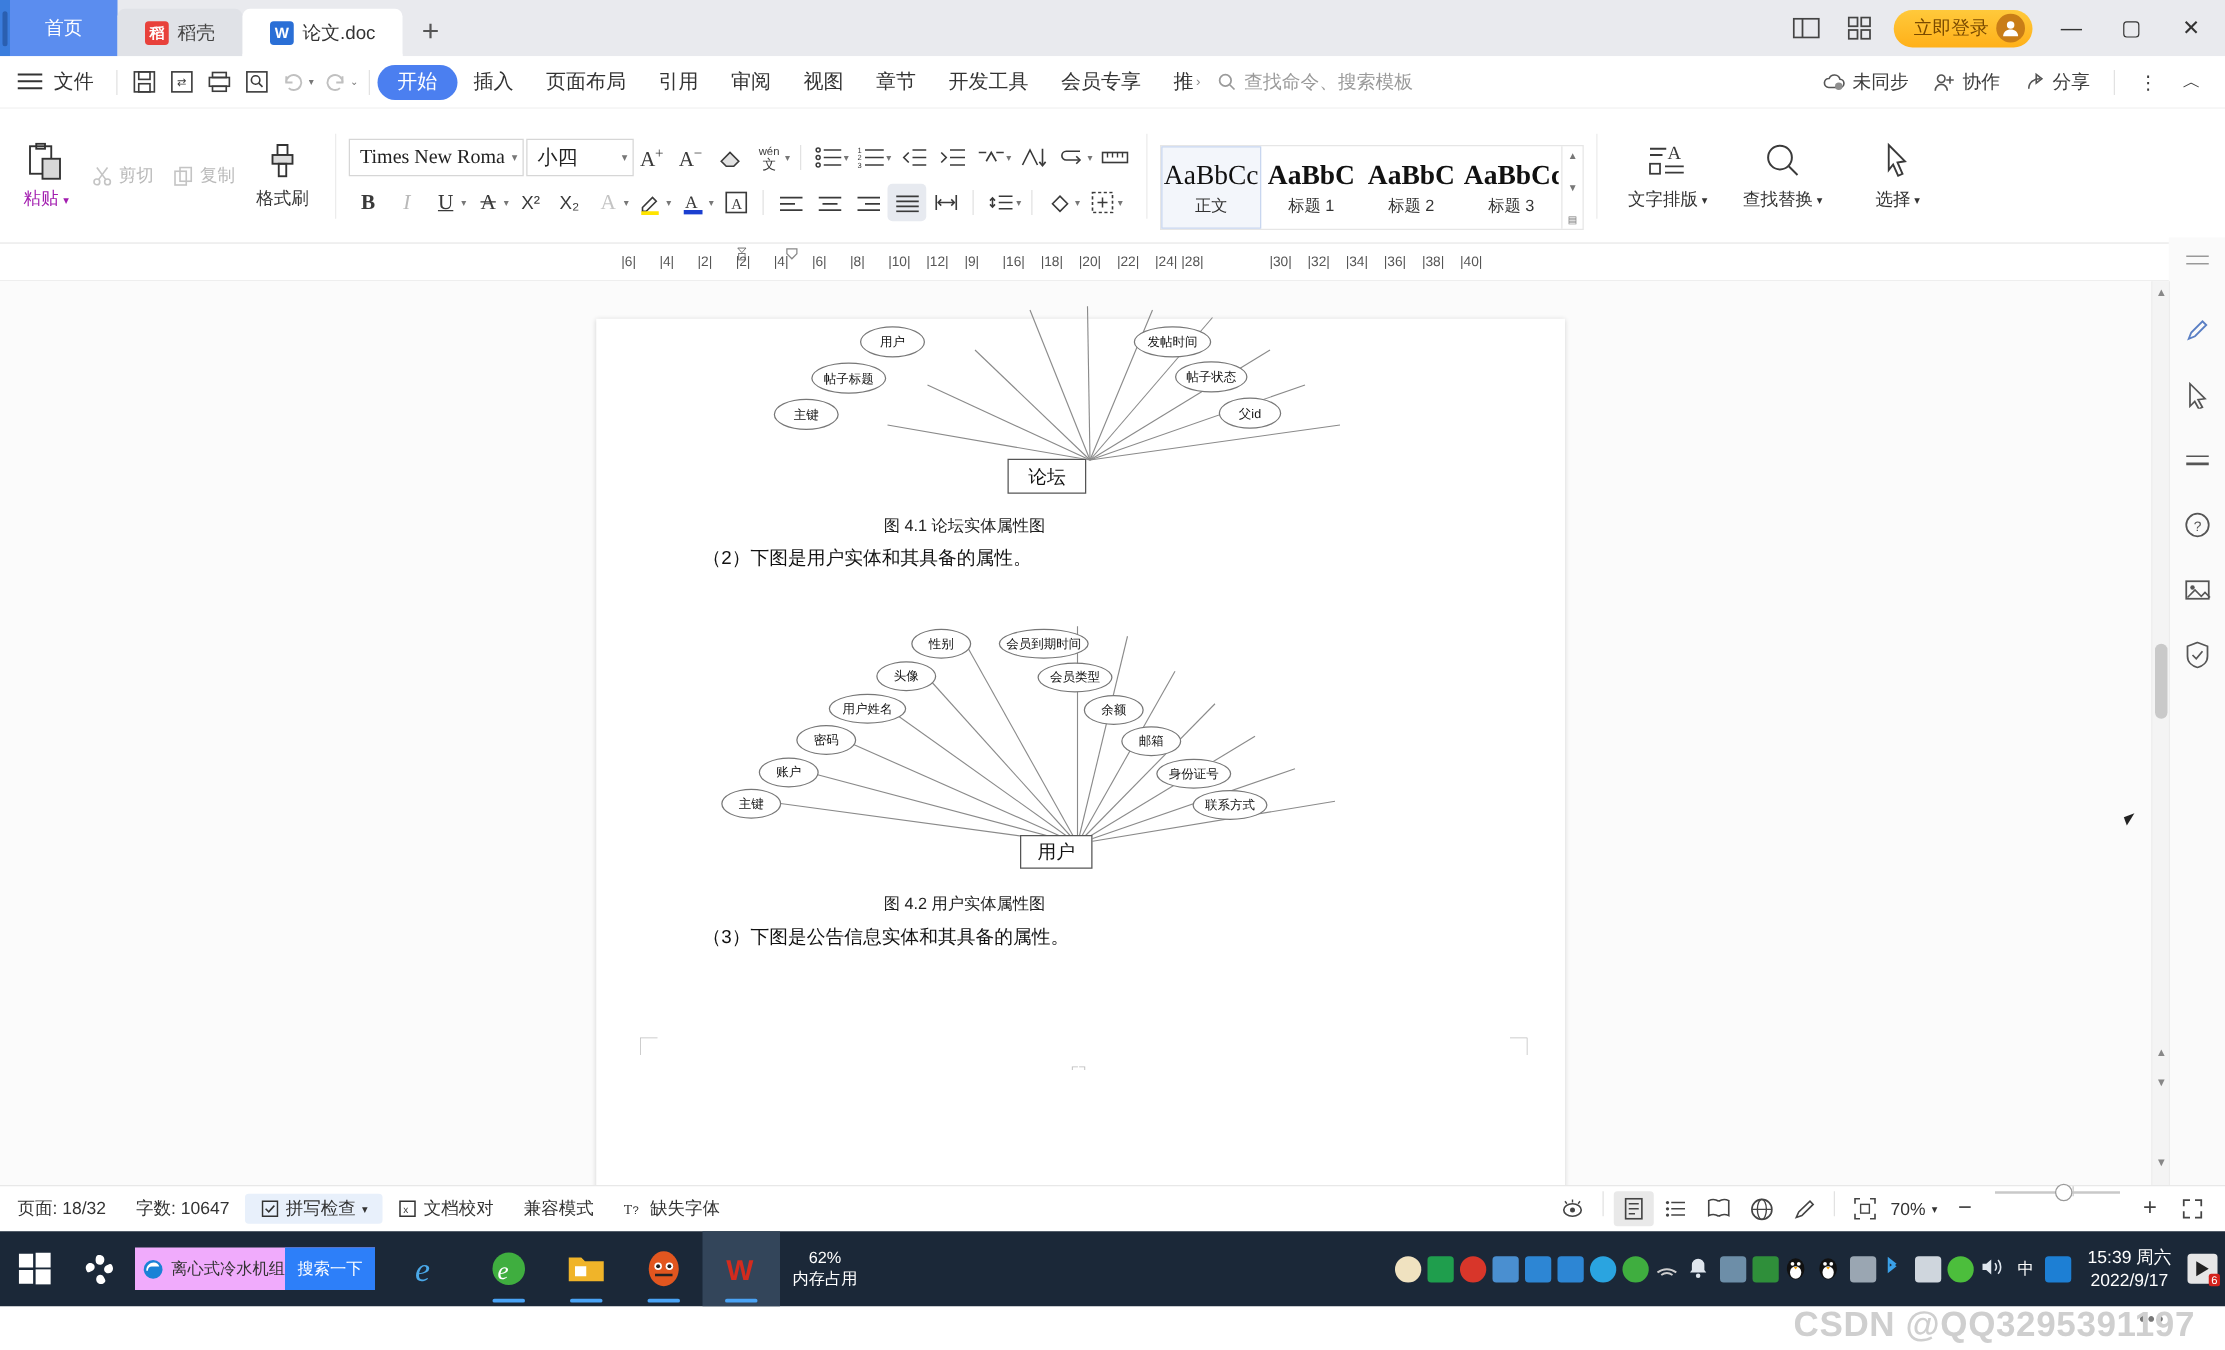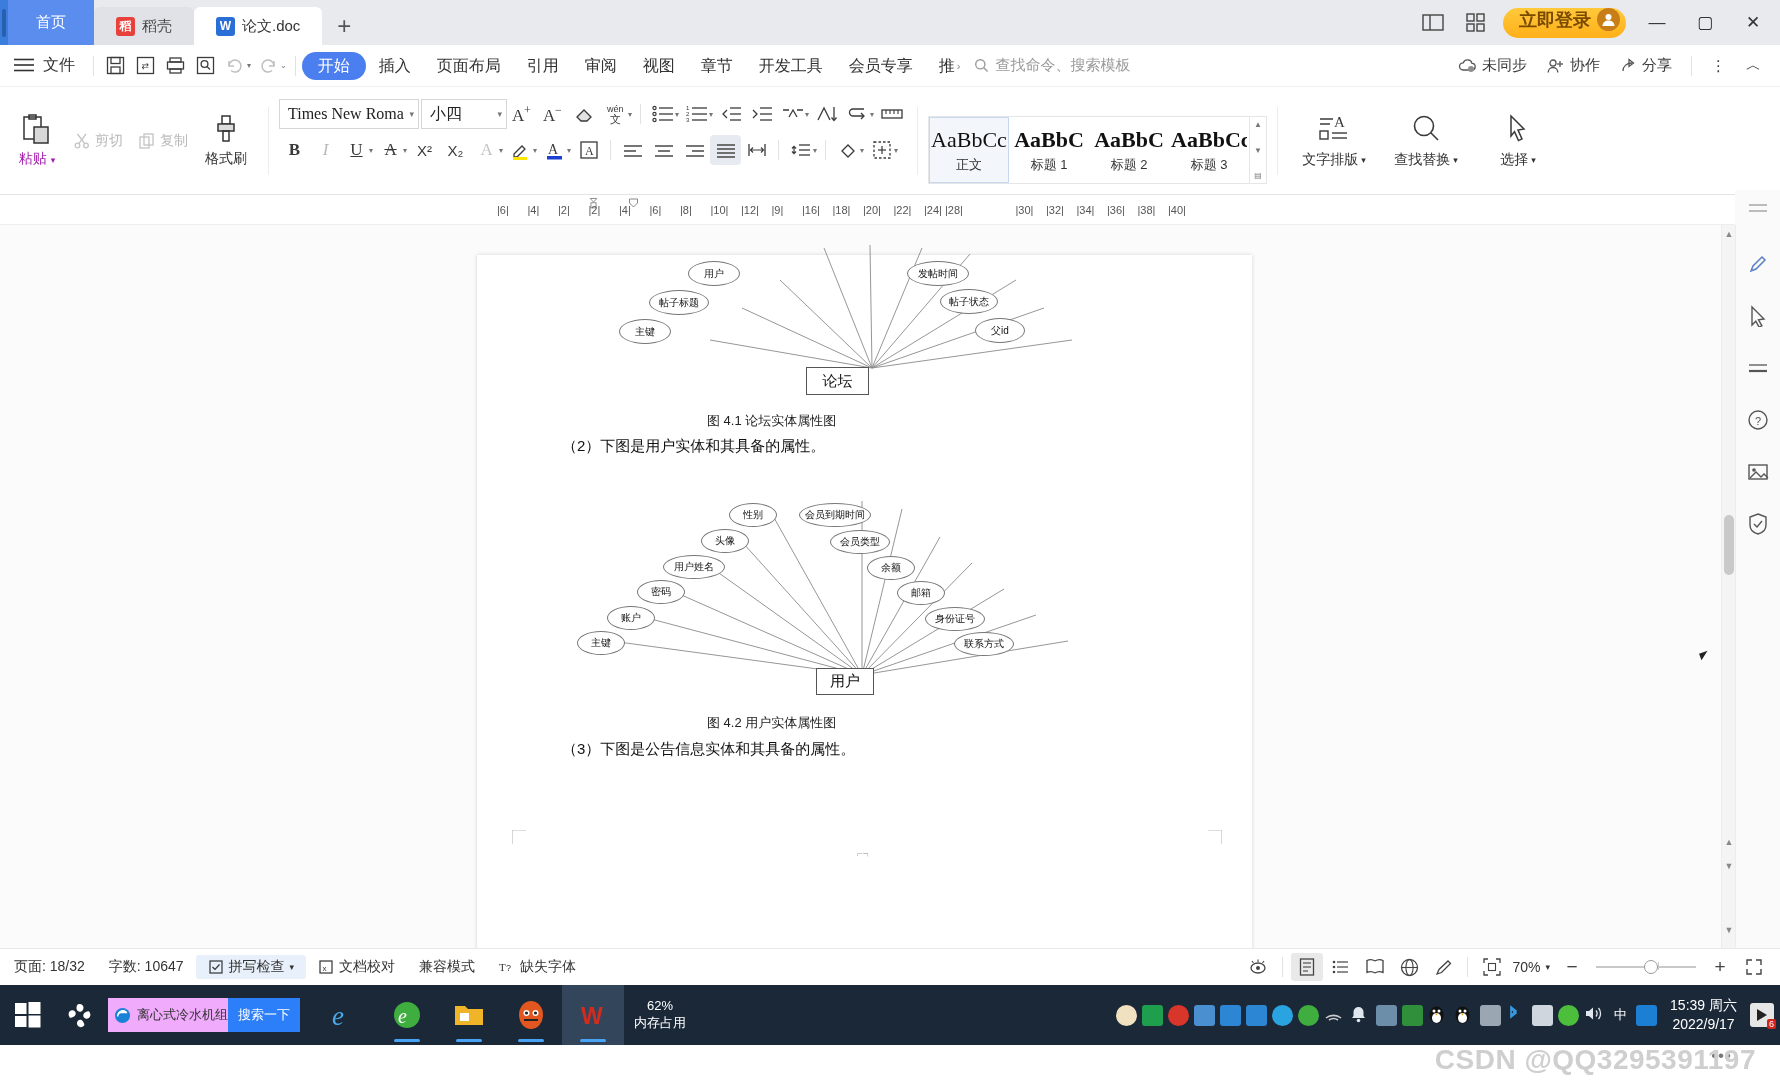--- a/index.html
+++ b/index.html
@@ -29,22 +29,22 @@
   .tab.active { background:#fff; border-top-left-radius:6px; border-top-right-radius:6px; }
   .tab.active::after{content:"";position:absolute;left:0;bottom:-1px;width:100%;height:3px;background:#fff;}
   .tabicon{ width:19px;height:19px;display:inline-block;border-radius:3px;flex:0 0 auto;}
   .ico-dao{ background:#e8413b; color:#fff; font-size:12px; line-height:19px; text-align:center; font-weight:bold;}
   .ico-w{ background:#2a6fd6; color:#fff; font-size:12px; line-height:19px; text-align:center; font-weight:bold;}
   .newtab{ width:44px;height:38px;display:flex;align-items:center;justify-content:center;
            font-size:24px;color:#555;cursor:pointer;}
   .tb-right{ margin-left:auto; display:flex; align-items:center; gap:14px; height:45px; padding-right:10px;}
   .tb-ico{ width:28px;height:28px;display:flex;align-items:center;justify-content:center;color:#444;cursor:pointer;}
   .login-btn{
-    background:linear-gradient(#ffc93b,#ffb019); color:#7a4a00; font-size:18px; font-weight:bold;
-    height:30px; border-radius:15px; display:flex; align-items:flex-start; gap:6px; padding:0 6px 0 16px; cursor:pointer;
+    background:linear-gradient(#ffc93b,#ffb019); color:#7a4a00; font-size:15px; font-weight:normal;
+    height:30px; border-radius:15px; display:flex; align-items:center; gap:6px; padding:0 6px 0 16px; cursor:pointer;
   }
   .login-av{ width:23px;height:23px;border-radius:50%;background:#c97d17;display:flex;align-items:center;justify-content:center;}
   .wc{ width:34px;height:45px;display:flex;align-items:center;justify-content:center;font-size:17px;color:#333;cursor:pointer;}
 
   
   #menurow{
     position:absolute; left:0; top:45px; width:1780px; height:42px;
     background:#fff; display:flex; align-items:center; border-bottom:1px solid #f0f0f0;
   }
   .hamb{ margin-left:14px; width:22px; color:#333; font-size:18px; line-height:1; cursor:pointer;}
@@ -138,21 +138,21 @@
   #minitb{position:absolute;right:0;top:190px;width:45px;height:36px;background:#fafafa;display:flex;align-items:center;justify-content:center;gap:4px;}
 
   
   #status{
     position:absolute;left:0;top:948px;width:1780px;height:37px;background:#fff;border-top:1px solid #e8e8e8;
     display:flex;align-items:center;
   }
   .st-item{ font-size:14px;color:#333;display:flex;align-items:center;gap:5px;padding:0 12px;cursor:pointer;white-space:nowrap;}
   .st-item.first{padding-left:14px;}
   .st-ico{width:16px;height:16px;display:inline-flex;align-items:center;justify-content:center;}
-  .st-right{margin-left:auto;display:flex;align-items:center;gap:2px;padding-right:10px;}
+  .st-right{margin-left:auto;display:flex;gap:2px;padding-right:10px;}
   .st-vico{width:32px;height:28px;display:flex;align-items:center;justify-content:center;color:#444;cursor:pointer;}
   .st-vico.on{background:#e9e9e9;border-radius:3px;}
   .zoomtrack{width:100px;height:2px;background:#c9c9c9;position:relative;margin:0 6px;}
   .zoomthumb{position:absolute;left:48px;top:-6px;width:14px;height:14px;border-radius:50%;background:#fff;border:1px solid #9a9a9a;cursor:pointer;}
   .zoomtick{position:absolute;left:62px;top:-4px;width:1px;height:8px;background:#c9c9c9;}
 
   
   #taskbar{
     position:absolute;left:0;top:985px;width:1780px;height:60px;background:#1b2838;
     display:flex;align-items:center;
@@ -373,21 +373,21 @@
       <svg width="26" height="32" viewBox="0 0 26 32">
           <path d="M9 2h8v8H9z" fill="none" stroke="#333" stroke-width="1.5"></path>
           <rect x="5" y="10" width="16" height="7" fill="#dcdcdc" stroke="#333" stroke-width="1.5"></rect>
           <rect x="10" y="17" width="6" height="10" fill="none" stroke="#333" stroke-width="1.5"></rect>
         </svg>
       <span class="lbl">格式刷</span>
     </div>
   </div>
   <div class="grpsep"></div>
 
-  <div class="grp" style="flex-direction:column;align-items:flex-start;justify-content:flex-start;padding-top:12px">
+  <div class="grp" style="flex-direction:column;align-items:flex-start;justify-content:center;padding-top:12px">
     <div class="fontrow">
       <div class="fontbox name">
         <span>Times New Roma</span>
           <span class="caret">▾</span>
       </div>
       <div class="fontbox size">
         <span>小四</span>
           <span class="caret">▾</span>
       </div>
       <div class="ticon">

